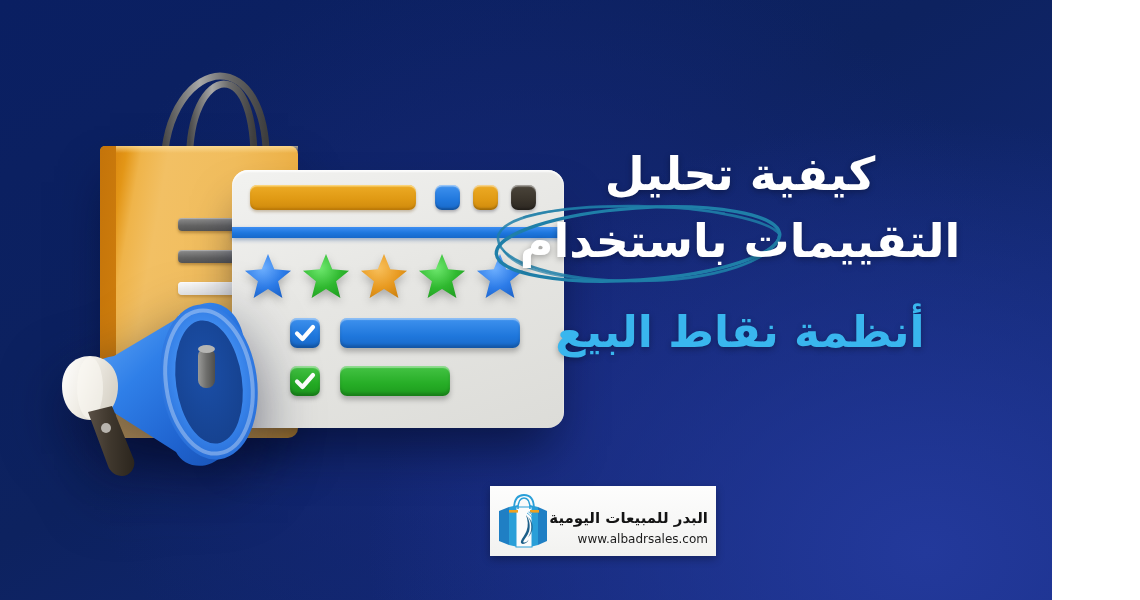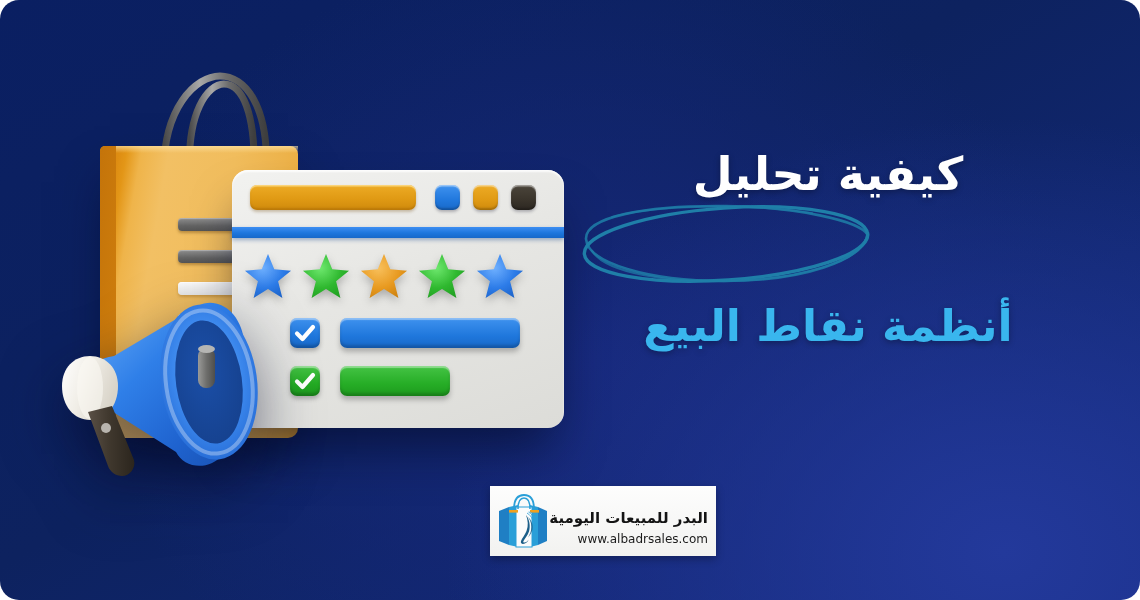--- a/index.html
+++ b/index.html
@@ -4,27 +4,26 @@
 <title>Al Badr Sales Banner</title>
 <style>
   * { margin:0; padding:0; box-sizing:border-box; }
   html, body {
     width:1140px; height:600px;
     overflow:hidden;
     font-family:"DejaVu Sans", sans-serif;
   }
   #banner {
     position:relative;
-    width:1140px; height:600px;
+    width:1052px; height:600px;
     background:
       radial-gradient(ellipse 900px 700px at 88% 92%, #23399b 0%, rgba(35,57,155,0) 62%),
       radial-gradient(ellipse 700px 600px at 52% 60%, #16287a 0%, rgba(22,40,122,0) 70%),
       linear-gradient(150deg, #0a1f62 0%, #0d225f 45%, #152c82 100%);
     overflow:hidden;
-    border-radius:19px;
   }
 
   
   #illustration {
     position:absolute; left:0; top:0; width:620px; height:600px;
   }
 
   
   .bag-handles { position:absolute; left:150px; top:68px; width:140px; height:110px; }
   .bag {
@@ -133,21 +132,21 @@
     line-height:1.06;
     white-space:nowrap;
   }
   .hl-1 { font-size:46px; color:#ffffff; letter-spacing:-0.5px;
           text-shadow:0 2px 6px rgba(0,0,0,.3); }
   .hl-2-wrap { position:relative; margin-top:10px; height:70px; }
   .hl-2 { position:relative; z-index:3; font-size:46px; color:#ffffff;
           letter-spacing:-0.5px; padding-top:8px;
           text-shadow:0 2px 6px rgba(0,0,0,.3); }
   .circle-svg { position:absolute; left:8px; top:-6px; width:300px; height:82px; z-index:2; }
-  .hl-3 { margin-top:24px; font-size:44px; color:#39b6ee; letter-spacing:-0.5px;
+  .hl-3 { margin-top:30px; font-size:44px; color:#39b6ee; letter-spacing:-0.5px;
           text-shadow:0 2px 6px rgba(0,0,0,.32); }
 
   
   #logo-box {
     position:absolute; left:490px; top:486px;
     width:226px; height:70px;
     background:linear-gradient(180deg,#fdfdfd,#f2f2f0);
     box-shadow:0 3px 8px rgba(0,0,0,.3);
     display:flex; align-items:center; justify-content:space-between;
     padding:6px 8px 6px 12px;
@@ -349,20 +348,21 @@
     <div class="hl-2-wrap">
       <svg class="circle-svg" viewBox="0 0 300 82">
         <g fill="none" stroke="#1f7fa8" stroke-linecap="round">
           <ellipse cx="150" cy="41" rx="142" ry="36" stroke-width="3.4" transform="rotate(-4 150 41)"></ellipse>
           <path d="M292 30 C288 58 226 78 148 78 C72 78 12 60 10 36
                    C9 14 70 2 150 3 C222 4 284 18 292 32" stroke-width="2.6" opacity="0.85"></path>
           <path d="M16 48 C30 70 92 80 156 78 C224 76 284 58 290 36" stroke-width="2.1" opacity="0.7"></path>
           <path d="M36 14 C78 2 170 0 236 10" stroke-width="2" opacity="0.6"></path>
         </g>
       </svg>
+      <div class="hl-line hl-2">التقييمات باستخدام</div>
     </div>
 
     <div class="hl-line hl-3">أنظمة نقاط البيع</div>
   </div>
 
   <div id="logo-box">
     <div class="logo-text">
       <div class="logo-name">البدر للمبيعات اليومية</div>
       <div class="logo-url">www.albadrsales.com</div>
     </div>

